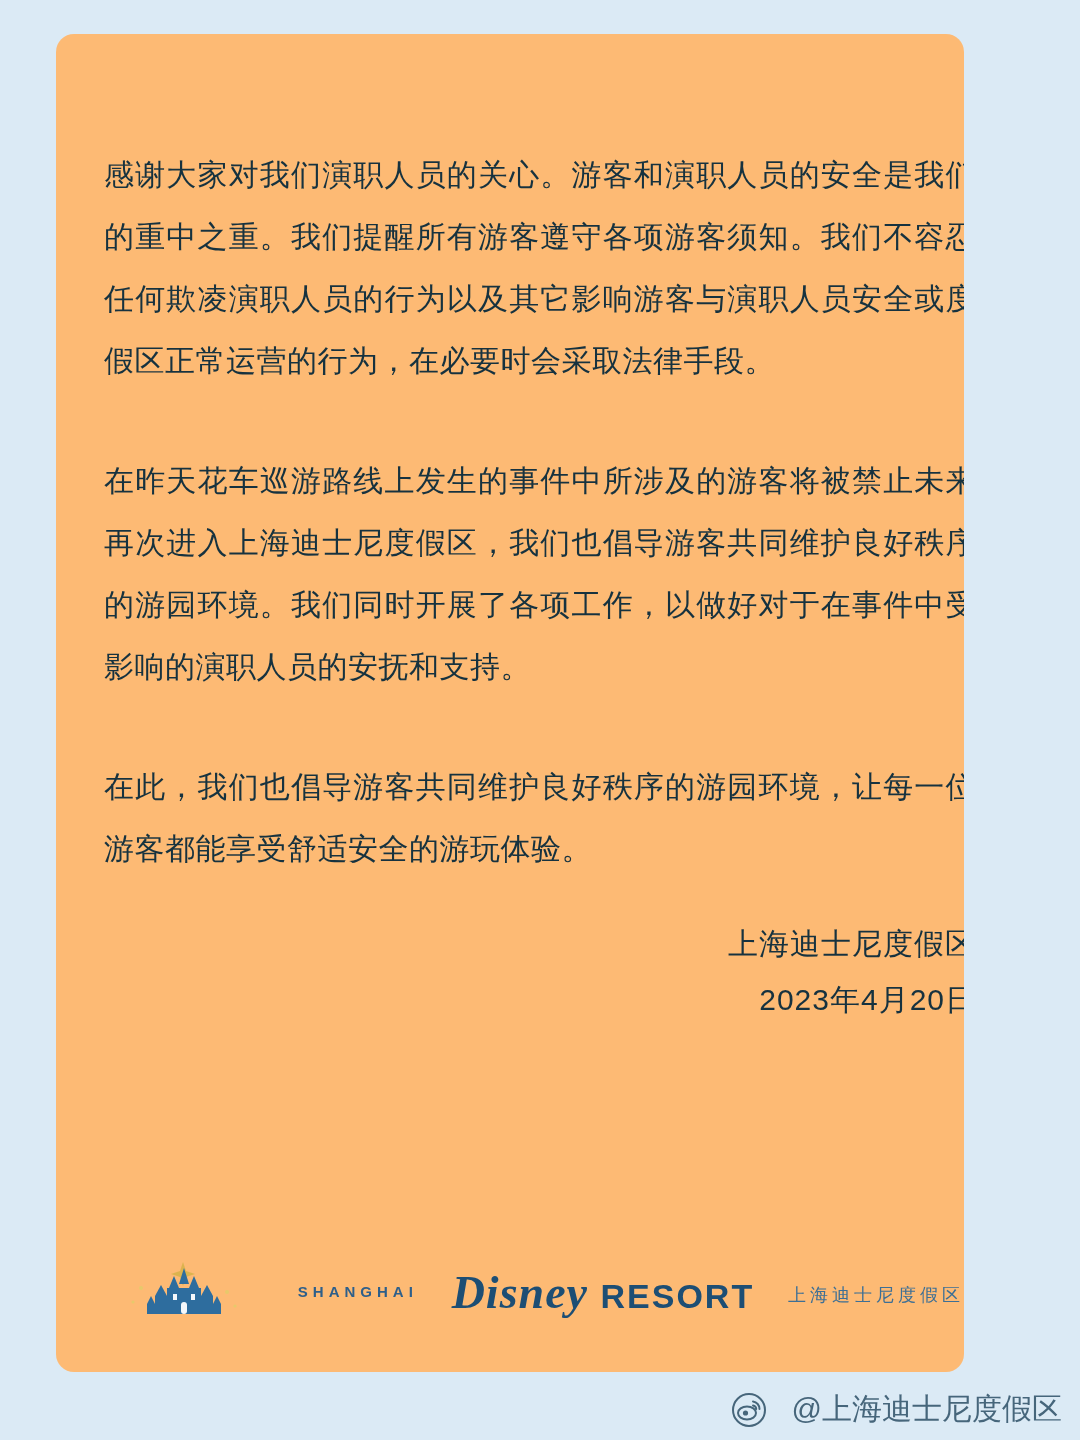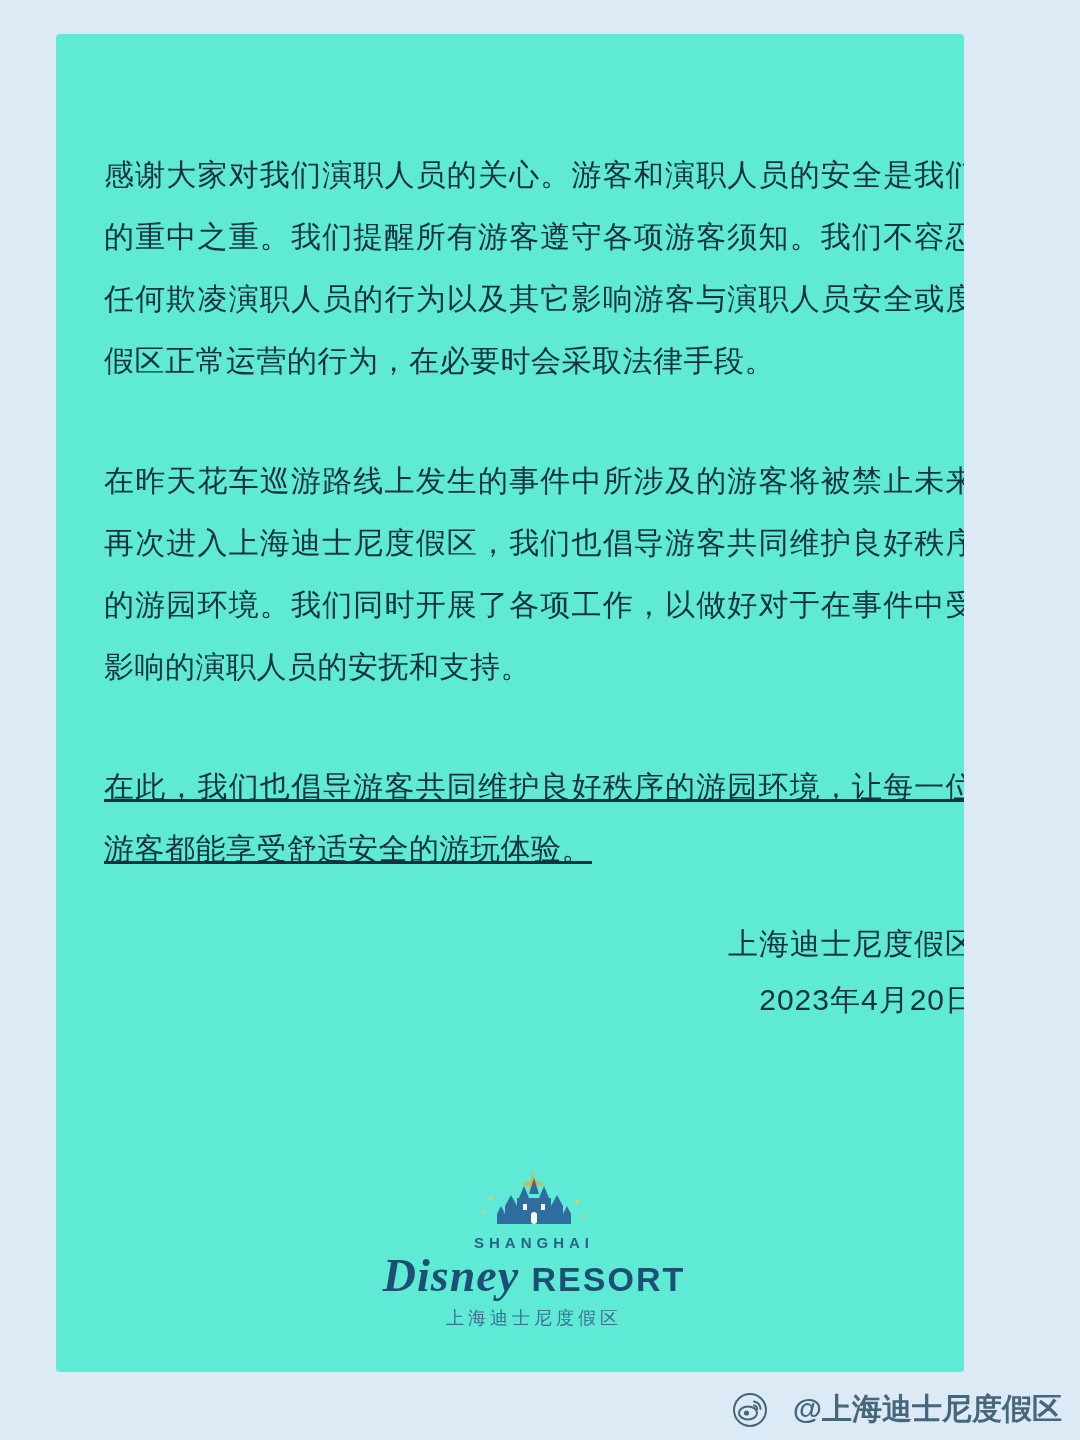--- a/index.html
+++ b/index.html
@@ -13,22 +13,22 @@
     font-family: "Liberation Sans", "DejaVu Sans", sans-serif;
     overflow: hidden;
     position: relative;
   }
   .statement-card {
     position: absolute;
     left: 56px;
     top: 34px;
     width: 908px;
     height: 1338px;
-    background: #5eead4;
-    border-radius: 4px;
+    background: #fdba74;
+    border-radius: 18px;
     box-sizing: border-box;
     overflow: hidden;
   }
   .body-area {
     position: absolute;
     left: 48px;
     top: 110px;
     width: 872px;
   }
   .para {
@@ -36,21 +36,20 @@
     font-size: 30px;
     line-height: 62px;
     letter-spacing: 0.5px;
     text-align: justify;
     text-justify: inter-ideograph;
     margin: 0 0 58px 0;
     font-weight: 500;
   }
   .para:last-of-type {
     margin-bottom: 0;
-    text-decoration: underline;
   }
   .signature {
     margin-top: 36px;
     text-align: right;
     color: #16323f;
   }
   .sign-org {
     font-size: 30px;
     line-height: 56px;
     font-weight: 500;
@@ -61,21 +60,20 @@
     line-height: 56px;
     font-weight: 400;
     letter-spacing: 1px;
   }
   .logo-block {
     position: absolute;
     left: 0;
     right: 0;
     bottom: 42px;
     display: flex;
-    flex-direction: column;
     align-items: center;
     justify-content: space-between;
     padding-left: 48px;
   }
   .castle-wrap {
     position: relative;
     width: 160px;
     height: 72px;
     display: flex;
     align-items: flex-end;
@@ -112,21 +110,21 @@
   }
   .weibo-bar {
     position: absolute;
     right: 18px;
     bottom: 10px;
     display: flex;
     align-items: center;
     gap: 26px;
     color: #2d4f66;
     font-size: 30px;
-    font-weight: 700;
+    font-weight: 400;
     opacity: 0.85;
   }
   .weibo-icon {
     width: 34px;
     height: 34px;
     display: inline-block;
   }
 </style>
 </head>
 <body>

